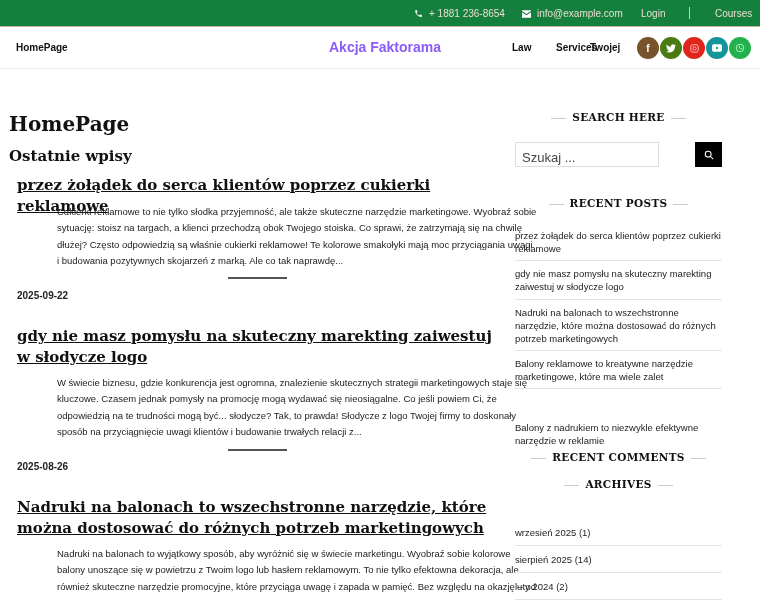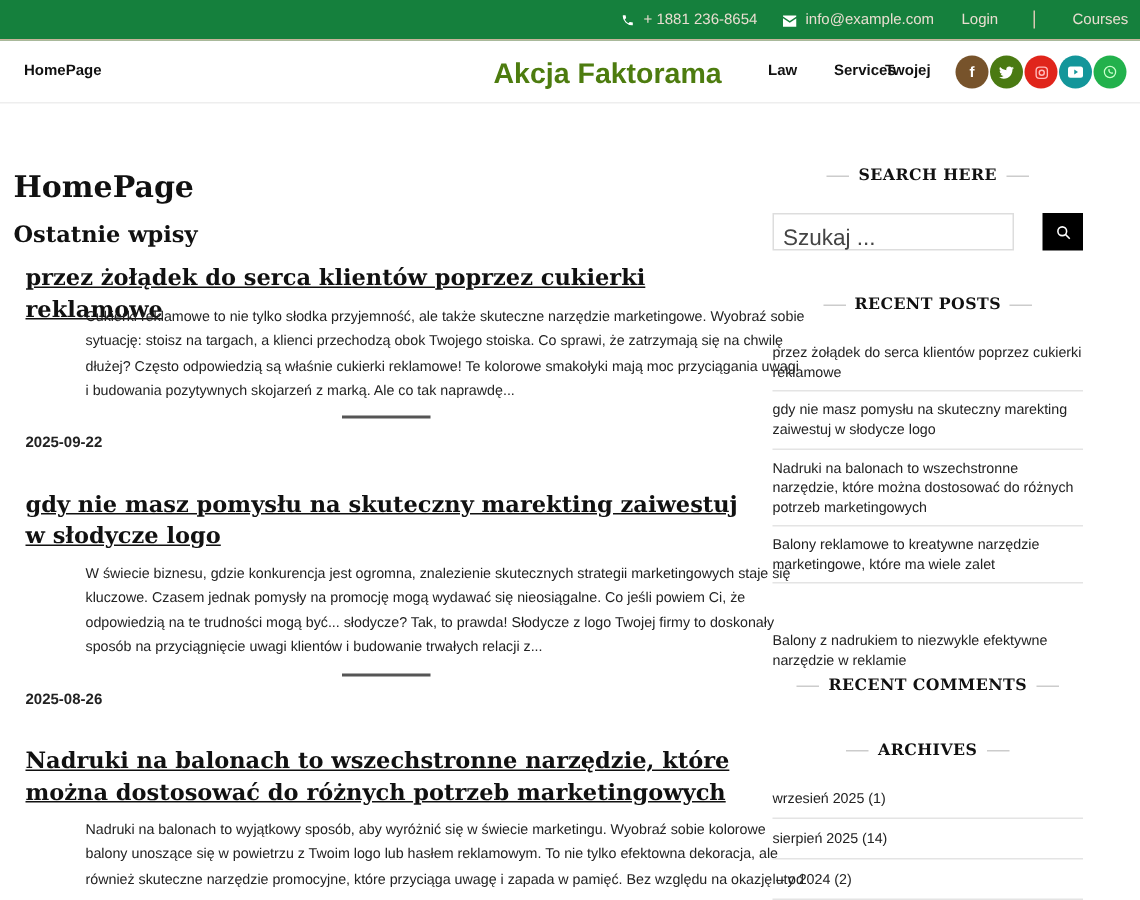--- a/index.html
+++ b/index.html
@@ -5,34 +5,34 @@
   * { box-sizing: border-box; margin: 0; padding: 0; }
   html, body { width: 760px; height: 600px; overflow: hidden; background: #fff; }
   body { font-family: "Liberation Sans", sans-serif; color: #111; }
 
   .topbar { height: 27px; background: #15803d; color: #e9ddd0; font-size: 10px; position: relative; border-bottom: 1px solid #c9b49a; }
   .topbar .item { position: absolute; top: 8px; display: flex; align-items: center; gap: 6px; }
   .topbar .sep { position: absolute; left: 689px; top: 7px; width: 1px; height: 12px; background: #d8c8b4; }
 
   .navbar { height: 42px; position: relative; border-bottom: 1px solid #eeeeee; }
   .nav-home { position: absolute; left: 16px; top: 15px; font-size: 10px; font-weight: bold; }
-  .brand { position: absolute; left: 329px; top: 12px; font-size: 19px; font-weight: bold; color: #4d7c0f; }
+  .brand { position: absolute; left: 329px; top: 12px; font-size: 14px; font-weight: bold; color: #8b5cf6; }
   .menu { position: absolute; top: 15px; font-size: 10px; font-weight: bold; }
   .social { position: absolute; top: 10px; width: 22px; height: 22px; border-radius: 50%; display: flex; align-items: center; justify-content: center; color: #fff; font-size: 10px; font-weight: bold; }
   .page-title { position: absolute; left: 9px; top: 12px; font-family: "DejaVu Serif", serif; font-size: 20px; font-weight: bold; }
   .sub-title { position: absolute; left: 9px; top: 47px; font-family: "DejaVu Serif", serif; font-size: 15px; font-weight: bold; }
   .post-title { position: absolute; left: 17px; width: 480px; font-family: "DejaVu Serif", serif; font-size: 15px; font-weight: bold; text-decoration: underline; line-height: 21px; color: #111; }
   .post-excerpt { position: absolute; left: 17px; width: 480px; font-size: 9.5px; line-height: 16.4px; color: #222; margin-left: 40px; }
   .post-divider { position: absolute; left: 228px; width: 59px; height: 2px; background: #555; }
   .post-date { position: absolute; left: 17px; font-size: 10px; font-weight: bold; color: #222; }
 
   .sidebar { position: absolute; left: 515px; top: 0; width: 207px; }
   .widget-title { position: absolute; left: 0; width: 207px; text-align: center; font-family: "DejaVu Serif", serif; font-size: 10.5px; font-weight: bold; letter-spacing: 0.3px; }
   .widget-title .line { display: inline-block; width: 15px; height: 1px; background: #ccc; vertical-align: middle; margin: 0 6px; }
-  .search-box { position: absolute; left: 0; top: 142px; width: 161px; height: 25px; border: 1px solid #ddd; font-size: 15px; color: #444; padding: 7px 6px; }
+  .search-box { position: absolute; left: 0; top: 142px; width: 144px; height: 25px; border: 1px solid #ddd; font-size: 13px; color: #444; padding: 7px 6px; }
   .search-btn { position: absolute; left: 180px; top: 142px; width: 27px; height: 25px; background: #000; display: flex; align-items: center; justify-content: center; }
   .sb-item { position: absolute; left: 0; width: 207px; font-size: 9.5px; line-height: 13px; color: #222; border-bottom: 1px solid #e4e4e4; }
 </style>
 </head>
 <body>
 
 <div class="topbar">
   <div class="item" style="left:414px;">
     <svg width="9" height="9" viewBox="0 0 24 24">
         <path fill="#fff" d="M6.6 10.8a15 15 0 006.6 6.6l2.2-2.2a1 1 0 011-.25 11.4 11.4 0 003.6.57 1 1 0 011 1V20a1 1 0 01-1 1A17 17 0 013 4a1 1 0 011-1h3.5a1 1 0 011 1c0 1.25.2 2.45.57 3.6a1 1 0 01-.25 1z"></path>
@@ -118,19 +118,19 @@
   <a class="sb-item" style="top:229px;height:32px;">przez żołądek do serca klientów poprzez cukierki reklamowe</a>
   <a class="sb-item" style="top:267px;height:33px;">gdy nie masz pomysłu na skuteczny marekting zaiwestuj w słodycze logo</a>
   <a class="sb-item" style="top:306px;height:45px;">Nadruki na balonach to wszechstronne narzędzie, które można dostosować do różnych potrzeb marketingowych</a>
   <a class="sb-item" style="top:357px;height:32px;">Balony reklamowe to kreatywne narzędzie marketingowe, które ma wiele zalet</a>
   <a class="sb-item" style="top:395px;height:32px;border-bottom:none;margin-top:26px;">Balony z nadrukiem to niezwykle efektywne narzędzie w reklamie</a>
 
   <div class="widget-title" style="top:451px;">
     <span class="line"></span><span>RECENT COMMENTS</span><span class="line"></span>
   </div>
 
-  <div class="widget-title" style="top:494px;">
+  <div class="widget-title" style="top:478px;">
     <span class="line"></span><span>ARCHIVES</span><span class="line"></span>
   </div>
   <a class="sb-item" style="top:526px;height:20px;">wrzesień 2025 (1)</a>
   <a class="sb-item" style="top:553px;height:20px;">sierpień 2025 (14)</a>
   <a class="sb-item" style="top:580px;height:20px;">luty 2024 (2)</a>
 </div>
 
 </body></html>

